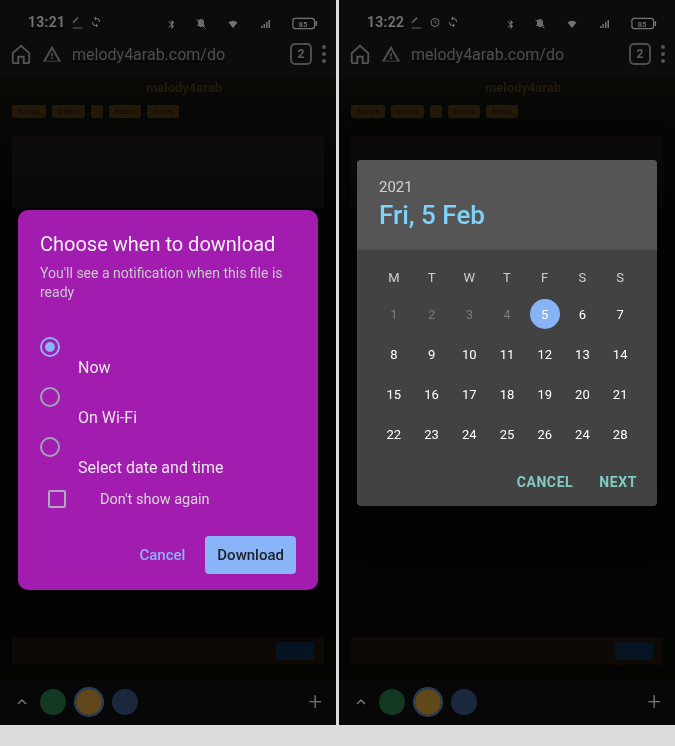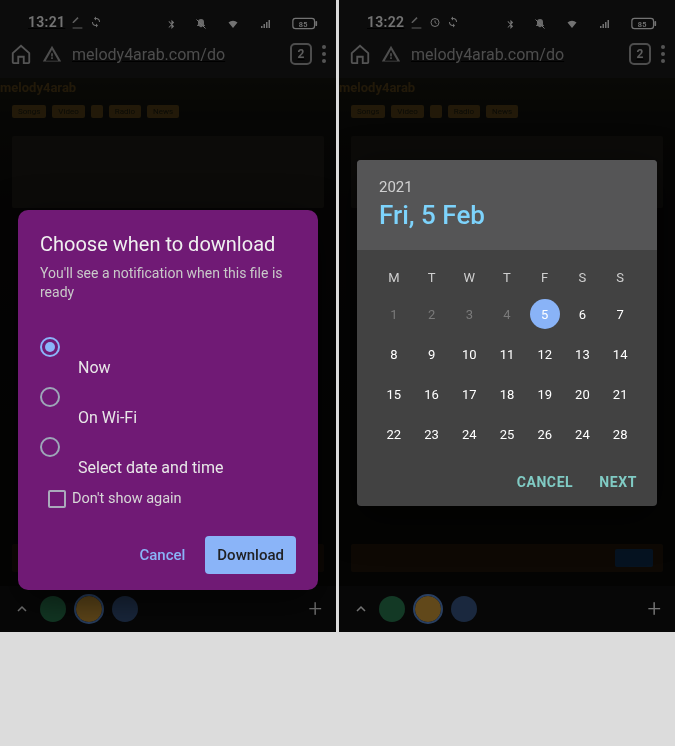--- a/index.html
+++ b/index.html
@@ -1,62 +1,62 @@
 <!DOCTYPE html>
 <html><head>
 <meta charset="utf-8">
 <style>
   * { box-sizing: border-box; margin: 0; padding: 0; font-family: Roboto, -apple-system, BlinkMacSystemFont, "Segoe UI", sans-serif; }
   body { background: #dcdcdc; width: 675px; height: 746px; overflow: hidden; display: flex; gap: 3px; }
-  .phone { width: 336px; height: 632px; background: #1b1b1b; position: relative; overflow: hidden; flex-shrink: 0; text-decoration: underline; }
+  .phone { width: 336px; height: 725px; background: #1b1b1b; position: relative; overflow: hidden; flex-shrink: 0; text-decoration: underline; }
 
   
   .statusbar { height: 30px; display: flex; align-items: flex-end; padding: 0 18px 0 28px; color: #fff; font-size: 14px; font-weight: 600; justify-content: space-between; letter-spacing: 0.3px; }
   .statusbar .status-left { display: flex; gap: 6px; align-items: center; }
   .statusbar .status-right { display: flex; gap: 19px; align-items: center; font-size: 13px; }
   .status-icon svg { display: block; }
 
   
   .urlbar { height: 48px; display: flex; align-items: center; padding: 0 10px; gap: 10px; color: #aaa; }
   .home-icon, .lock-icon, .tabs-box, .kebab-icon { display: flex; align-items: center; justify-content: center; }
   .url-text { flex: 1; font-size: 16px; white-space: nowrap; overflow: hidden; color: #aaa; }
   .tabs-box { width: 22px; height: 22px; border: 2px solid #aaa; border-radius: 5px; font-size: 12px; font-weight: 700; color: #ccc; }
   .kebab-dot { display: flex; flex-direction: column; gap: 3px; }
   .kebab-dot span { width: 4px; height: 4px; border-radius: 50%; background: #bbb; }
 
   
   .page-back { position: absolute; top: 78px; left: 0; right: 0; bottom: 0; background: linear-gradient(180deg,#3a3a28 0,#2a2a22 40px,#23201c 120px,#1c1a17 400px); filter: brightness(0.35); }
   .page-back .tabsrow { display: flex; gap: 6px; padding: 10px 12px; }
   .page-back .chip { font-size: 8px; padding: 2px 6px; background:#d8a13a; color:#442; border-radius:2px; }
-  .page-back .logo-bar { color:#d8a13a; font-size:13px; font-weight:700; padding-top:2px; }
+  .page-back .logo-bar { color:#d8a13a; font-size:13px; font-weight:700; text-align:center; padding-top:2px;margin-left:32px; }
   .page-back .band { margin:8px 12px; height:72px; background:#50493a; border-radius:2px; }
   .page-back .cta { position:absolute; bottom:60px; left:12px; right:12px; height:28px; background:#5a4020; border-radius:2px; display:flex; align-items:center; justify-content:flex-end; padding-right:10px; }
   .page-back .allow { width:38px; height:18px; background:#2a7bd6; border-radius:2px; }
 
   
   .dock { position:absolute; bottom:0; left:0; right:0; height:46px; background:#111; display:flex; align-items:center; padding:0 14px; justify-content:space-between; }
   .dock-left { display:flex; gap:10px; align-items:center; }
   .dock .circ { width:26px; height:26px; border-radius:50%; background:#2b7e53; display:flex; align-items:center; justify-content:center; }
   .dock .circ.active { outline:2px solid #5b8dd8; }
   .dock .plus { font-size:24px; color:#fff; font-weight:300; }
   .dock .chev svg { display:block; }
 
   
   .dim { position:absolute; inset:0; background:rgba(0,0,0,0.55); pointer-events:none; }
 
   
-  .dl-dialog { position:absolute; left:18px; right:18px; top:210px; background:#701a75; border-radius:10px; padding:22px 22px 16px 22px; box-shadow: 0 12px 40px rgba(0,0,0,0.6); color:#e4e4e4; }
+  .dl-dialog { position:absolute; left:18px; right:18px; top:210px; background:#a21caf; border-radius:10px; padding:22px 22px 16px 22px; box-shadow: 0 12px 40px rgba(0,0,0,0.6); color:#e4e4e4; }
   .dl-title { font-size:20px; font-weight:400; color:#f0f0f0; margin-bottom:8px; }
   .dl-sub { font-size:14px; color:#c9c9c9; line-height:1.35; margin-bottom:20px; }
   .opt-row { display:flex; align-items:center; gap:18px; height:50px; cursor:pointer; }
   .radio { width:20px; height:20px; border:2px solid #9da6b8; border-radius:50%; display:flex; align-items:center; justify-content:center; flex-shrink:0; }
   .radio.selected { border-color:#8ab4f8; }
   .radio.selected::after { content:""; width:10px; height:10px; border-radius:50%; background:#8ab4f8; }
   .opt-label { font-size:16px; color:#e8e8e8;margin-top:42px; }
-  .chk-row { display:flex; align-items:center; gap:6px; margin-top:18px;padding-left:8px; }
+  .chk-row { display:flex; align-items:flex-end; gap:34px; margin-top:18px;padding-left:8px; }
   .chkbox { width:18px; height:18px; border:2px solid #aab; border-radius:2px; flex-shrink:0; }
   .chk-label { font-size:14.5px; color:#d7d7d7; }
   .dl-btns { display:flex; justify-content:flex-end; gap:16px; margin-top:28px; align-items:center; }
   .btn-text { font-size:15px; font-weight:500; color:#8ab4f8; padding:8px 4px; cursor:pointer; }
   .btn-primary { font-size:15px; font-weight:500; color:#202124; background:#8ab4f8; padding:10px 12px; border-radius:4px; cursor:pointer; }
 
   
   .dp-dialog { position:absolute; left:18px; right:18px; top:160px; background:#424242; border-radius:4px; box-shadow: 0 12px 40px rgba(0,0,0,0.7); color:#eee; overflow:hidden; }
   .dp-header { background:#555556; padding:18px 22px 20px 22px; }
   .dp-year { font-size:15px; color:rgba(255,255,255,0.72); margin-bottom:4px; }

